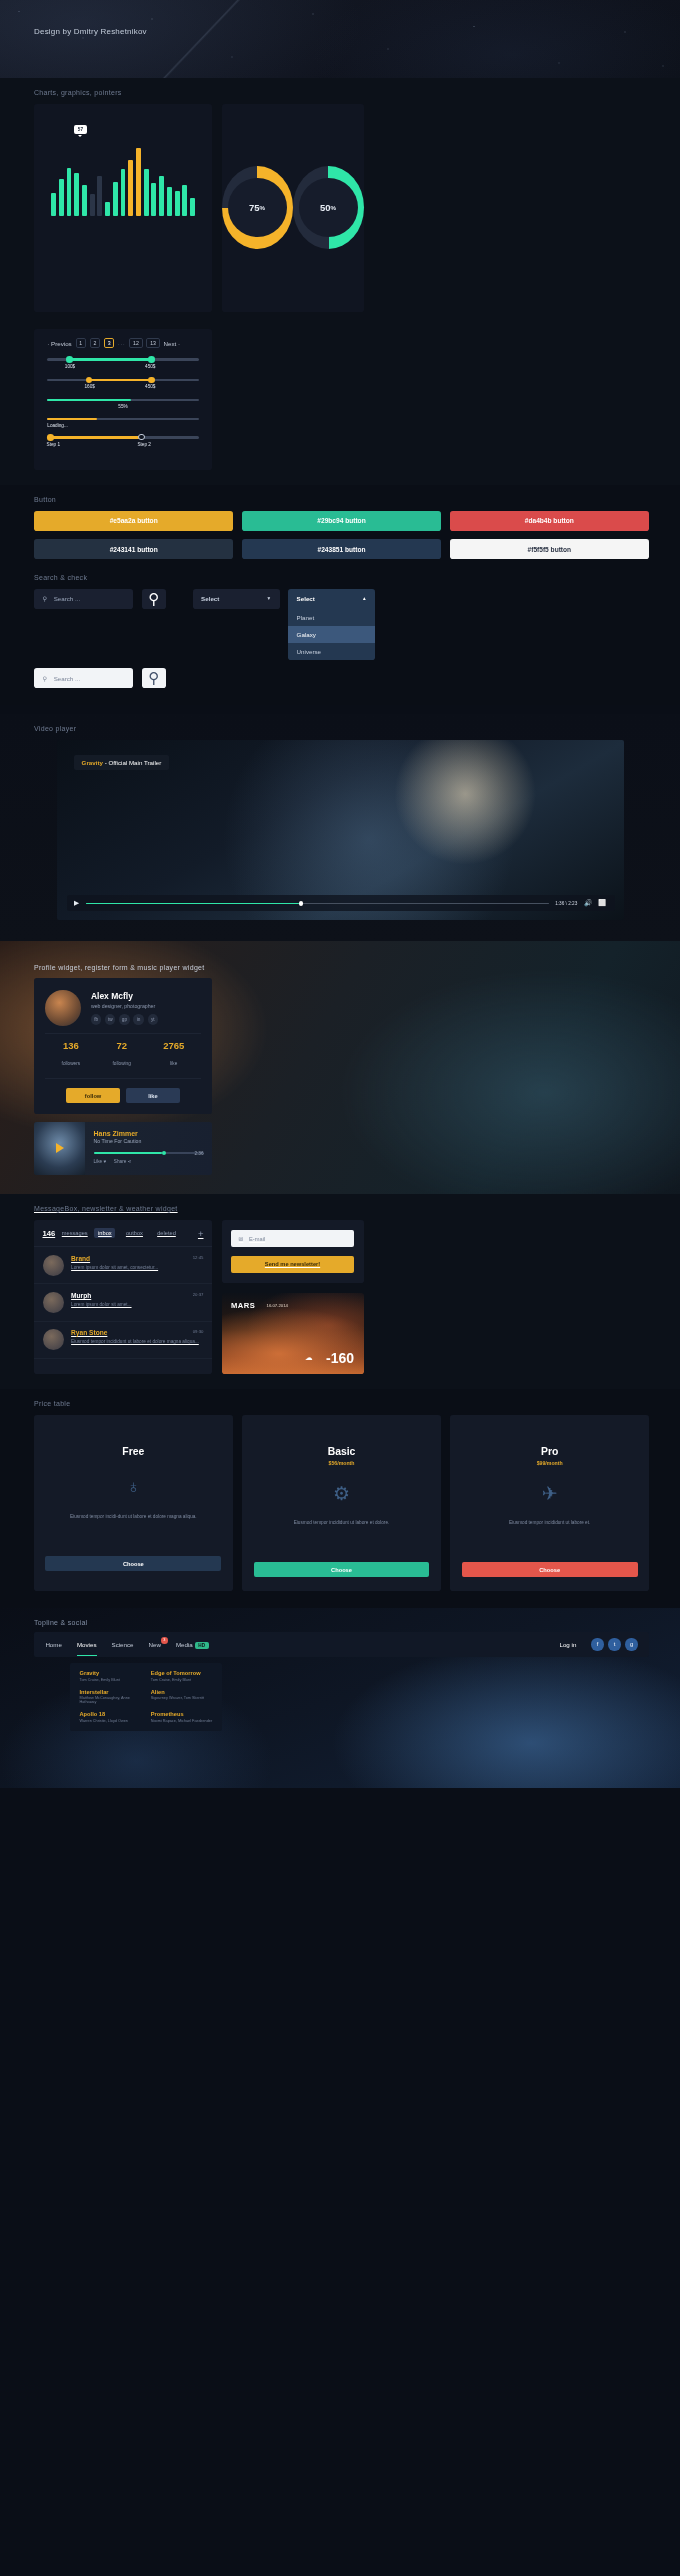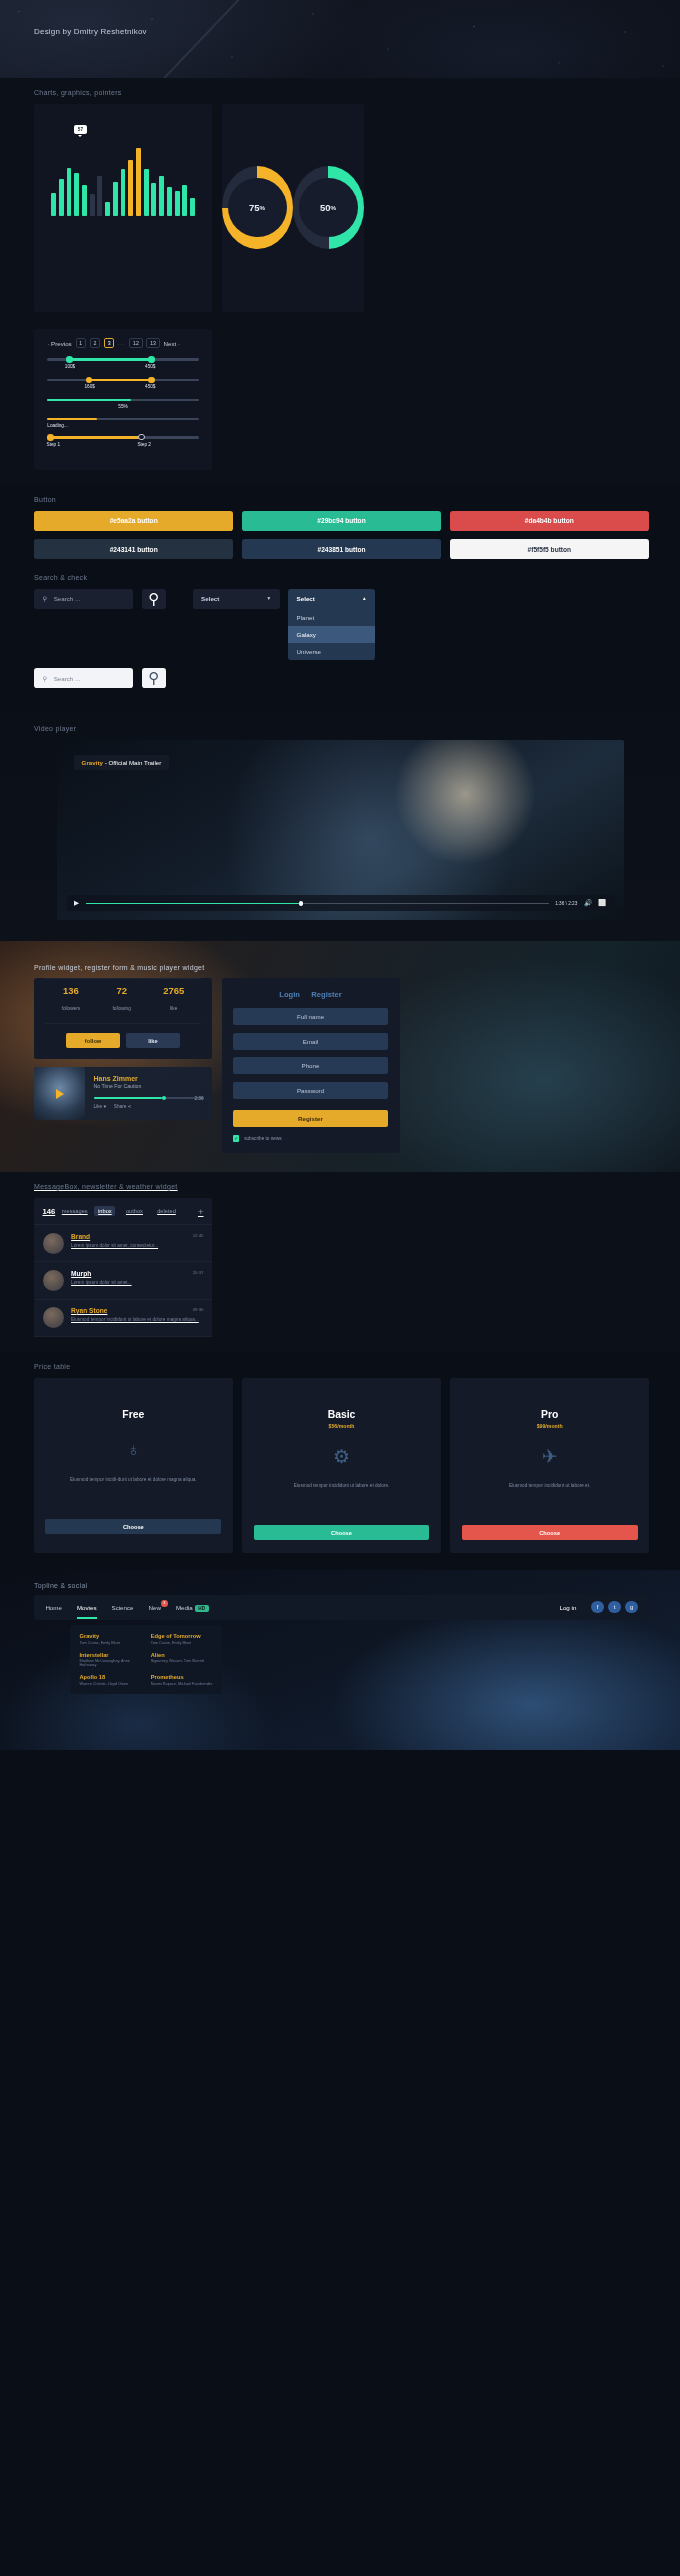--- a/index.html
+++ b/index.html
@@ -412,20 +412,34 @@
         <span class="vico">⬜</span>
       </div>
     </div>
   </div>
 
   <div class="sec profband">
     <div class="sec-label" style="color:#c8cfdb">Profile widget, register form &amp; music player widget</div>
     <div class="prof-row">
       <div>
         <div class="pcard">
+          <div class="phead">
+            <div class="pavatar"></div>
+            <div>
+              <div class="pname">Alex Mcfly</div>
+              <div class="prole">web designer, photographer</div>
+              <div class="psoc" id="psoc">
+                  <i>fb</i>
+                  <i>tw</i>
+                  <i>gp</i>
+                  <i>in</i>
+                  <i>yt</i>
+                </div>
+            </div>
+          </div>
           <div class="pstats">
             <div class="pst"><b>136</b><span>followers</span></div>
             <div class="pst"><b>72</b><span>following</span></div>
             <div class="pst"><b>2765</b><span>like</span></div>
           </div>
           <div class="pbtns">
             <div class="pbtn" style="background:#e5aa2a;color:#3b2c08">follow</div>
             <div class="pbtn" style="background:#2a3a55;color:#dbe3ef">like</div>
           </div>
         </div>
@@ -442,35 +456,20 @@
               </div>
             <div class="mmeta">
               <span><span>Like</span> ♥</span>
               <span><span>Share</span> ⋖</span>
             </div>
           </div>
           <div class="mtime">2:36</div>
         </div>
       </div>
 
-      <div class="regcard">
-        <div class="regtabs">
-          <span class="t1">Login</span>
-          <span class="t2">Register</span>
-        </div>
-        <div class="finput">Full name</div>
-        <div class="finput">Email</div>
-        <div class="finput">Phone</div>
-        <div class="finput">Password</div>
-        <div class="fsubmit">Register</div>
-        <div class="fcheck">
-          <span class="fcb">✓</span>
-          <span>subscribe to news</span>
-        </div>
-      </div>
     </div>
   </div>
 
   <div class="sec msgband">
     <div class="sec-label">MessageBox, newsletter &amp; weather widget</div>
     <div class="msg-row">
       <div class="mcard">
         <div class="mhead">
           <span class="cnt">146</span>
           <span>messages</span>
@@ -500,20 +499,35 @@
               <div class="mav"></div>
               <div>
                 <div class="mn" style="color: rgb(229, 170, 42);">Ryan Stone</div>
                 <div class="mt">Eiusmod tempor incididunt ut labore et dolore magna aliqua...</div>
               </div>
               <div class="mtime2">09:30</div>
             </div>
           </div>
       </div>
 
+      <div class="rcard">
+        <div class="emailbox">
+          <div class="einput">
+            <span>✉</span>
+            <span>E-mail</span>
+          </div>
+          <div class="ebtn">Send me newsletter!</div>
+        </div>
+        <div class="weather">
+          <div class="wmars">MARS</div>
+          <div class="wdate">16.07.2014</div>
+          <div class="wico">☁</div>
+          <div class="wtemp">-160</div>
+        </div>
+      </div>
     </div>
   </div>
 
   <div class="sec band-dark2">
     <div class="sec-label">Price table</div>
     <div class="price-row" id="pricerow">
         <div class="pricecard">
           <div class="ptitle">Free</div>
           <div class="pprice"></div>
           <div class="picon">♁</div>

